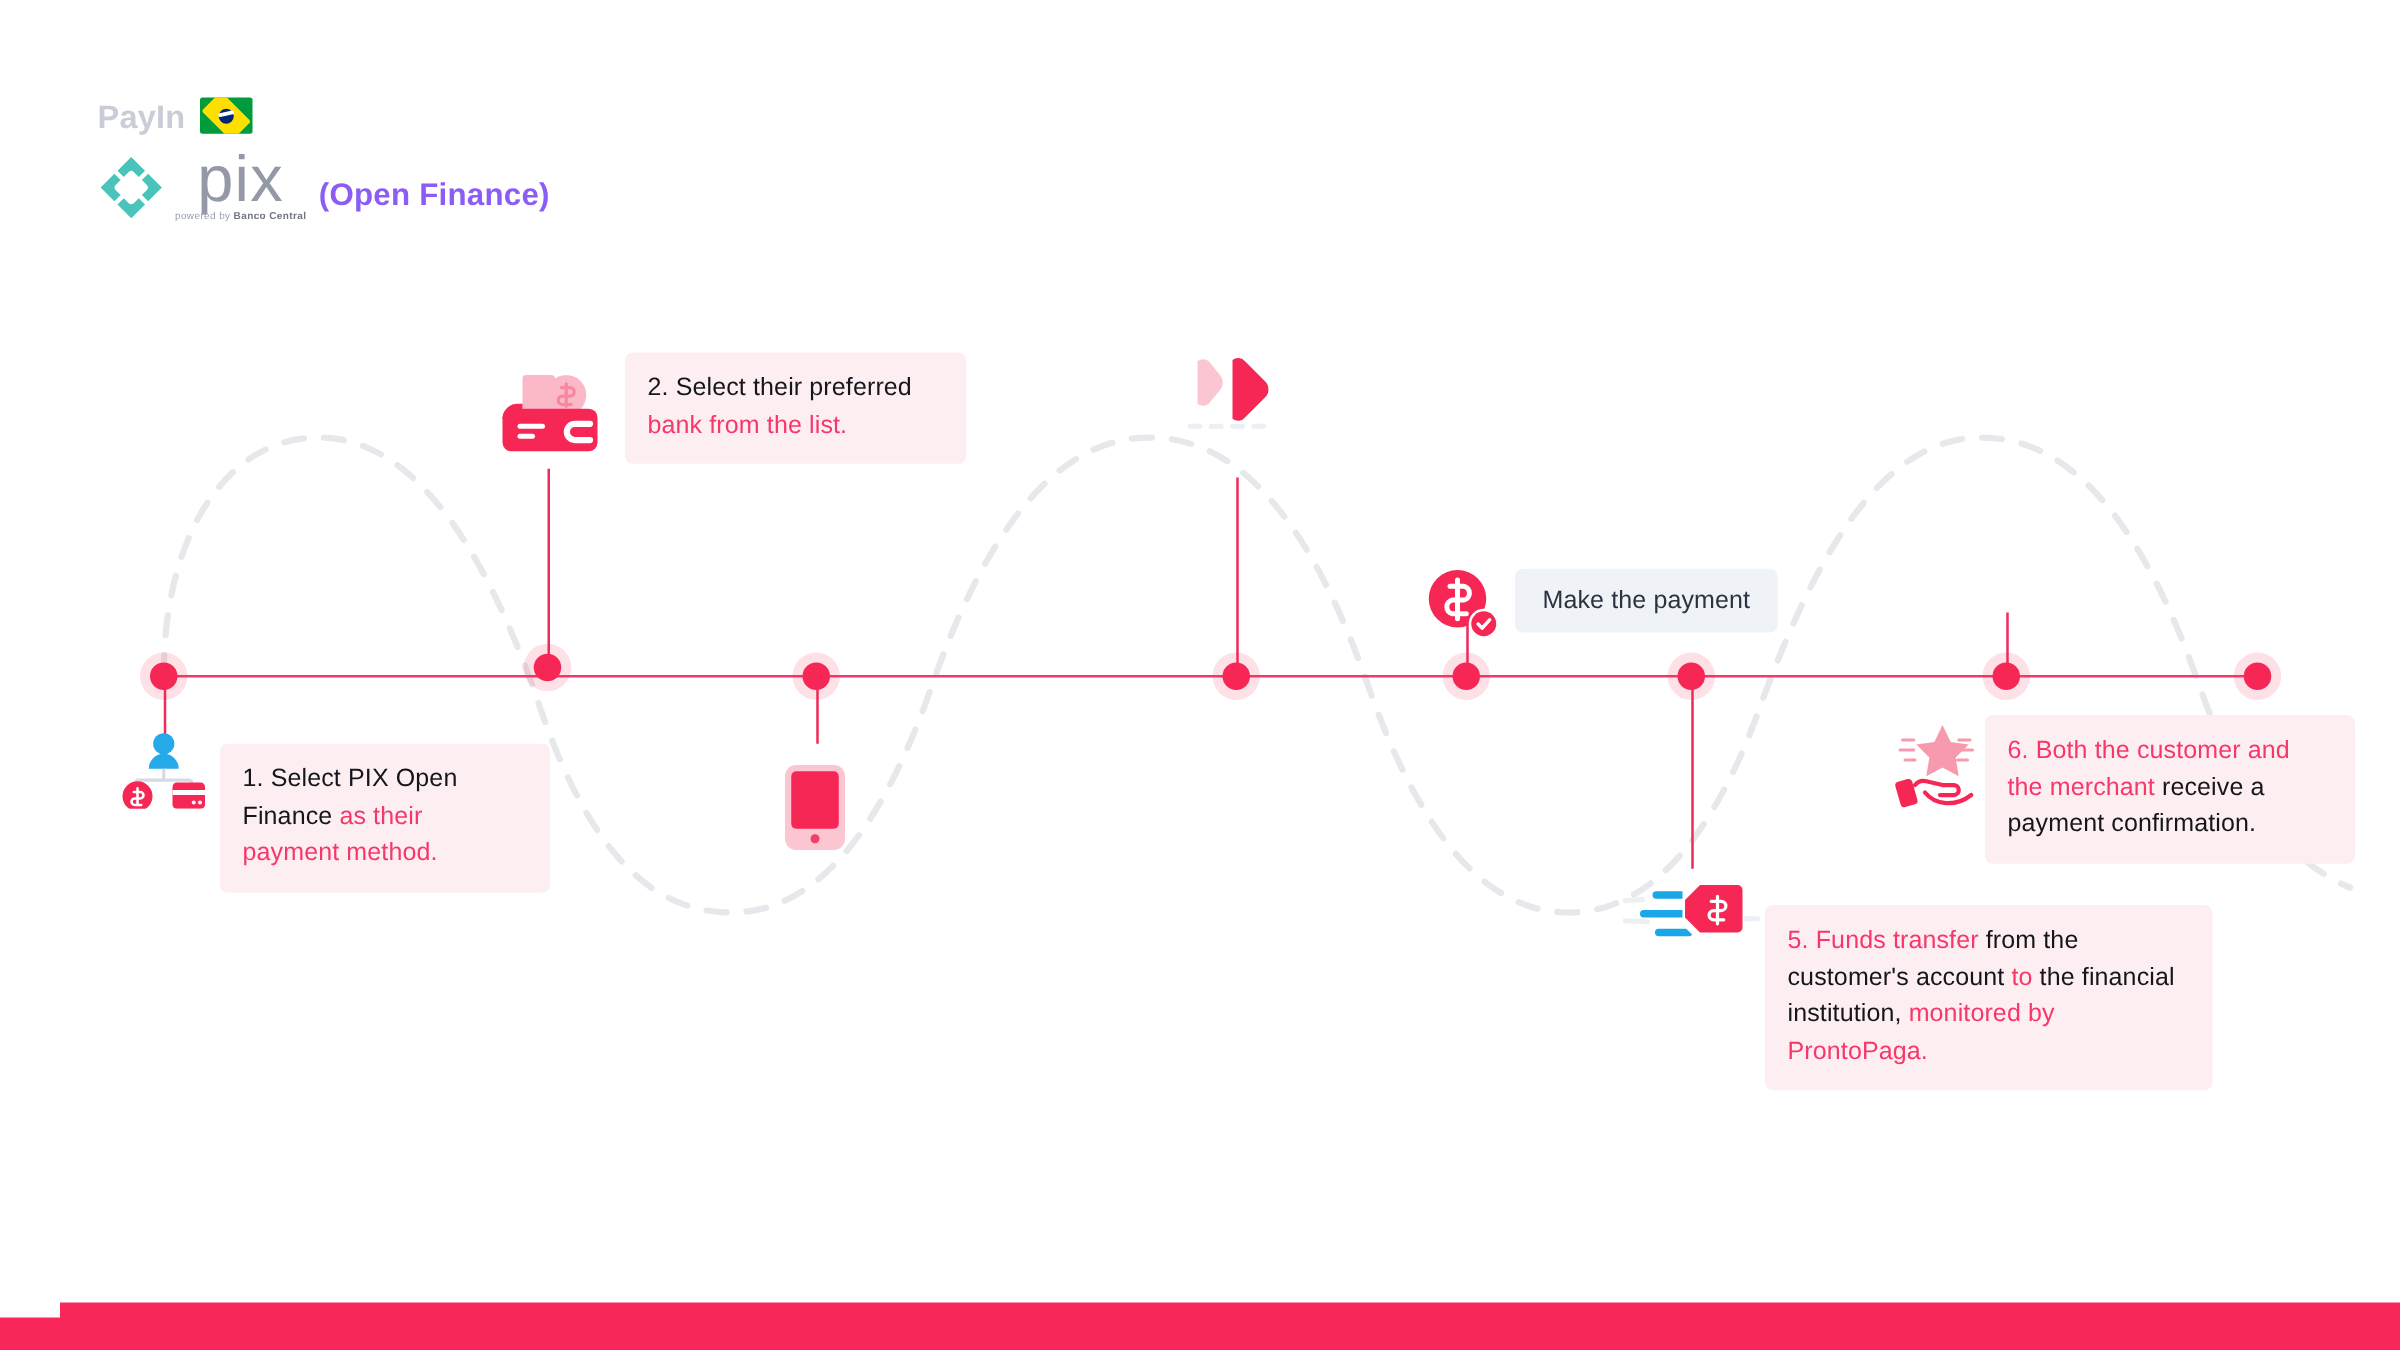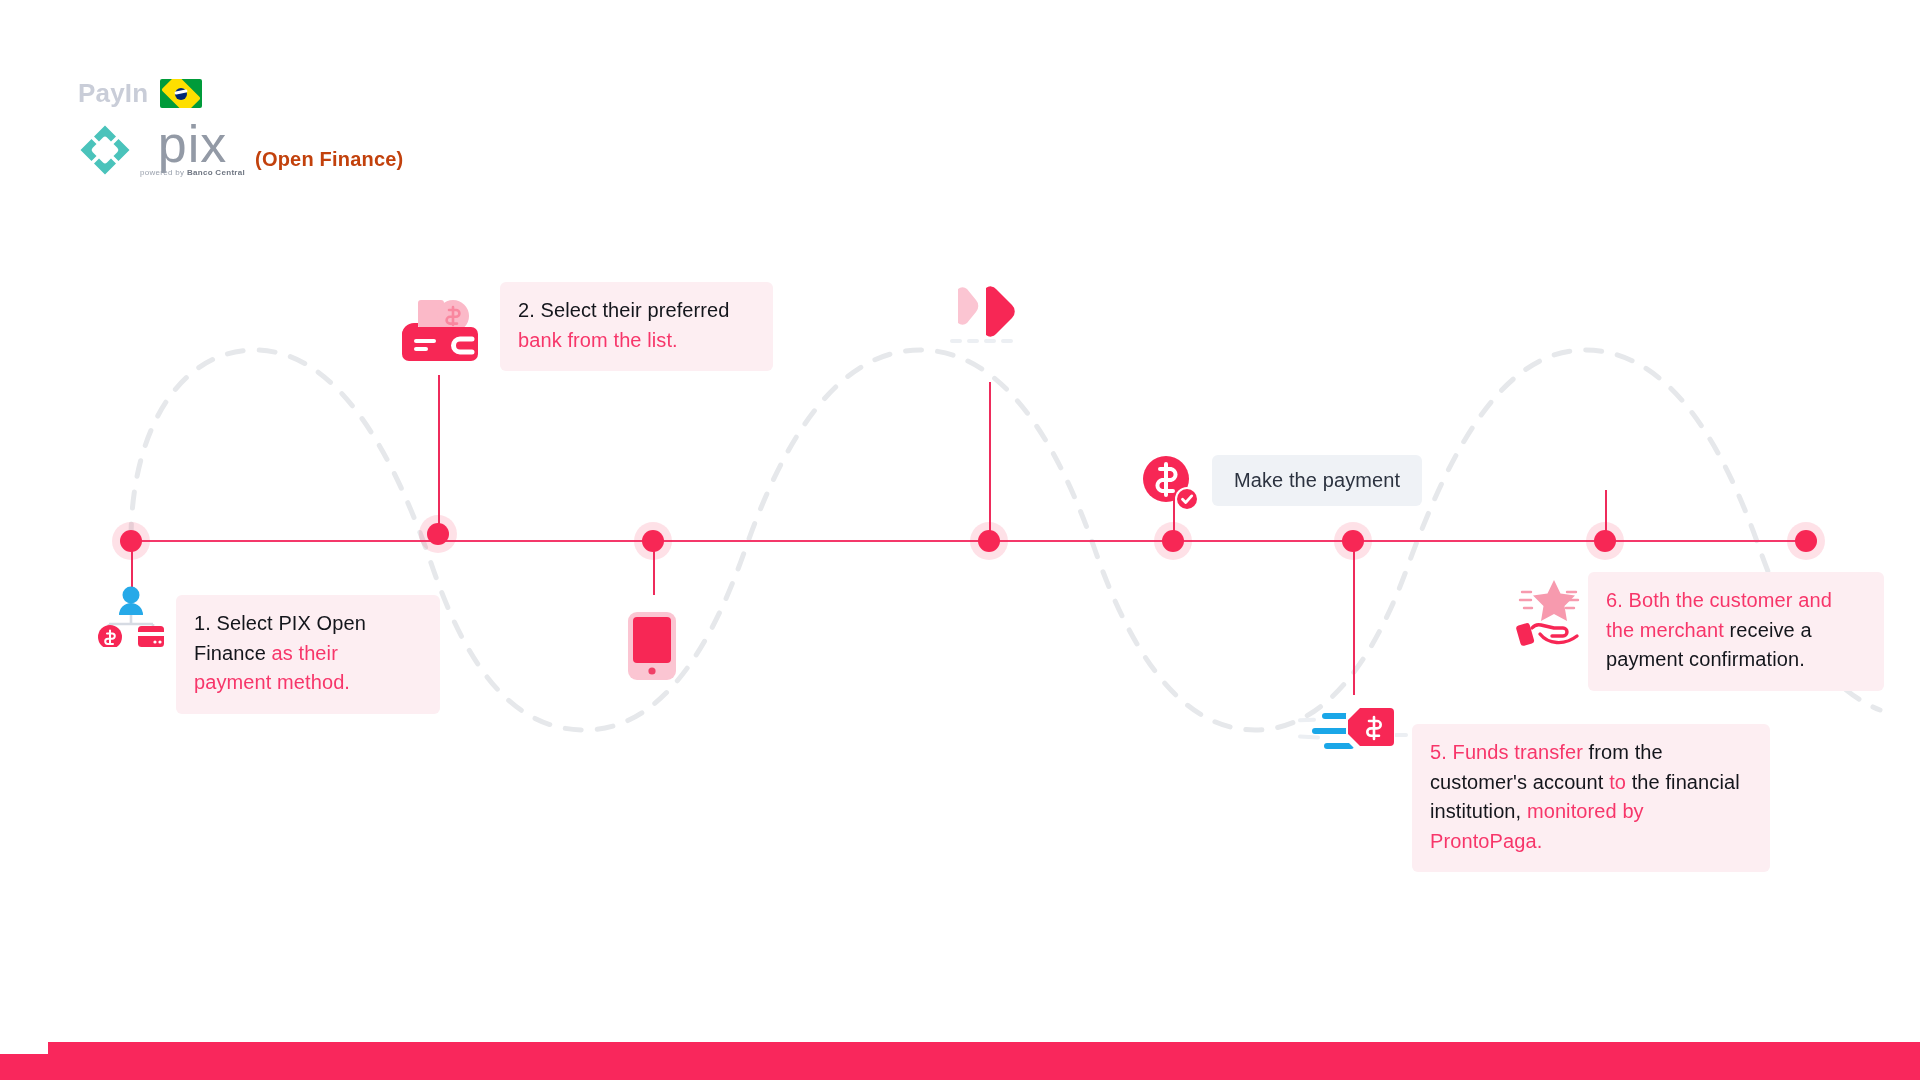--- a/index.html
+++ b/index.html
@@ -6,21 +6,21 @@
   html, body {
     width: 1920px; height: 1080px;
     background: #ffffff;
     font-family: "Liberation Sans", "DejaVu Sans", sans-serif;
     overflow: hidden;
   }
   #stage { position: relative; width: 1920px; height: 1080px; background:#fff; }
 
   
   .header { position: absolute; left: 78px; top: 78px; }
-  .payin-row { display: flex; align-items: center; gap: 12px; }
+  .payin-row { display: flex; align-items: flex-start; gap: 12px; }
   .payin-text {
     font-size: 26px; font-weight: 700; color: #c9cdd8; letter-spacing: .2px;
   }
   .flag { width: 42px; height: 29px; border-radius: 2px; position: relative; overflow: hidden; background:#009b3a; }
   .flag .lozenge {
     position:absolute; left:50%; top:50%; width:34px; height:22px; transform: translate(-50%,-50%) rotate(45deg);
     background:#fedf00; border-radius:2px;
   }
   .flag .globe {
     position:absolute; left:50%; top:50%; width:12px; height:12px; transform: translate(-50%,-50%);
@@ -30,21 +30,21 @@
     position:absolute; left:50%; top:calc(50% - 2px); width:13px; height:3px; transform: translate(-50%,-50%) rotate(-12deg);
     background:#fff; border-radius:2px;
   }
 
   .brand-row { display:flex; align-items:flex-end; gap: 10px; margin-top: 14px; }
   .pix-mark { width: 54px; height: 54px; position: relative; }
   .pix-word { display:flex; flex-direction:column; align-items:center; margin-left:-2px; }
   .pix-letters { font-size: 52px; line-height: .78; letter-spacing: 1px; color:#939aa6; font-weight: 400; }
   .pix-sub { font-size: 8px; color:#9aa1ad; letter-spacing:.3px; margin-top:3px; }
   .pix-sub b { color:#6f7682; }
-  .open-finance { font-size: 20px; font-weight: 700; color:#c2410c; padding-bottom: 6px; letter-spacing:.2px;}
+  .open-finance { font-size: 25px; font-weight: 700; color:#8b5cf6; padding-bottom: 6px; letter-spacing:.2px;}
 
   
   .axis {
     position:absolute; left:128px; top:540px; width: 1680px; height: 2px; background:#f4386a;
   }
   .dot {
     position:absolute; width: 22px; height: 22px; border-radius:50%;
     background:#f72755; transform: translate(-50%,-50%);
     box-shadow: 0 0 0 8px rgba(247,39,85,.14);
   }

